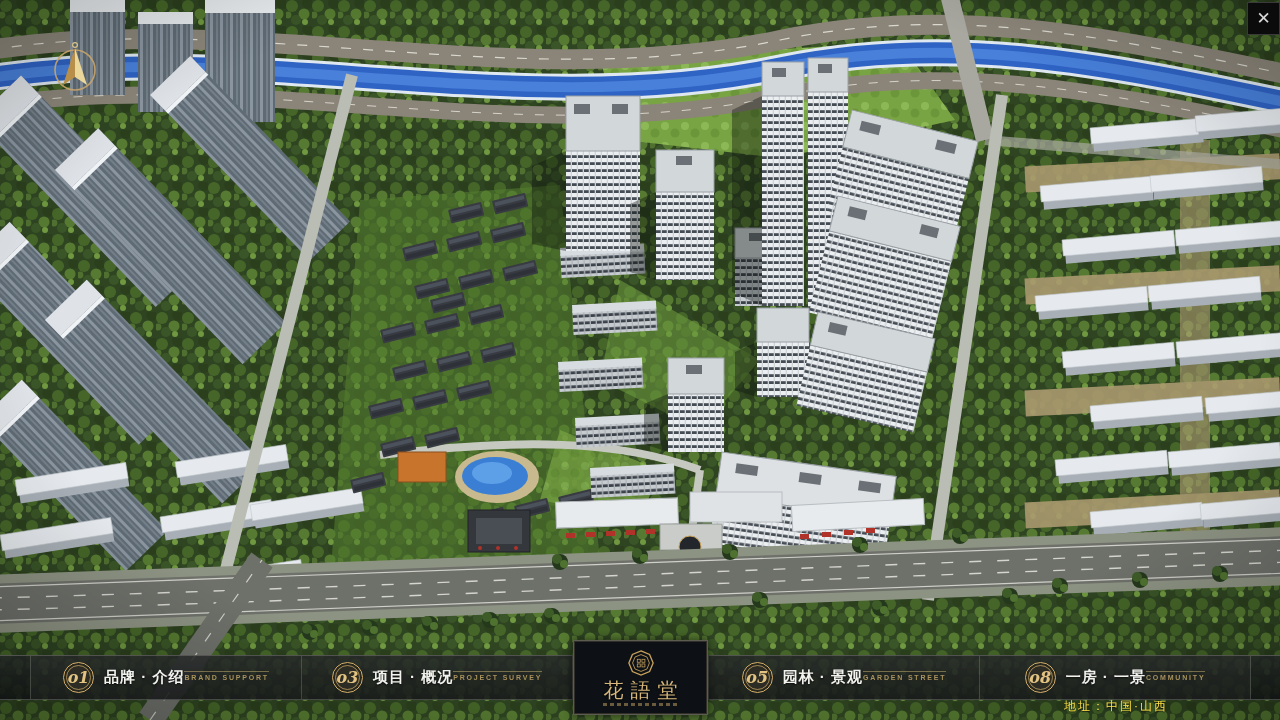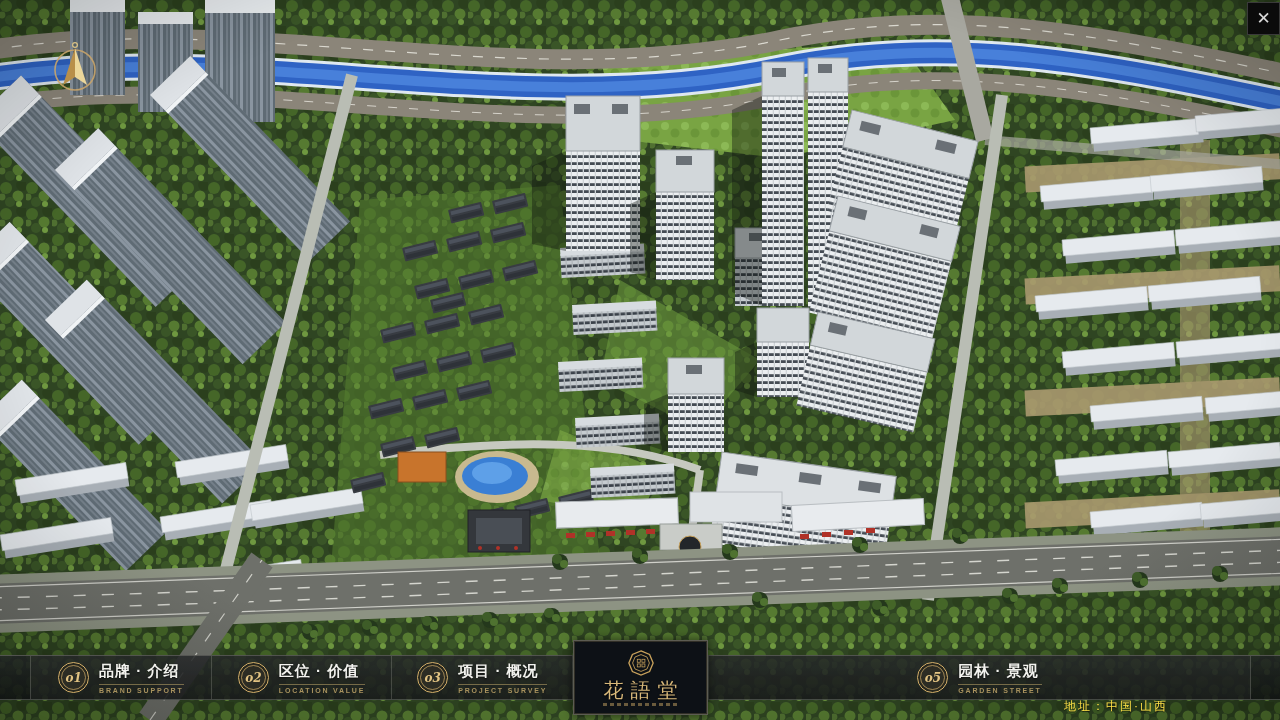--- a/index.html
+++ b/index.html
@@ -26,22 +26,22 @@
   .nav-item{flex:1;display:flex;align-items:center;justify-content:center;gap:10px;
     border-left:1px solid rgba(200,200,190,.22);cursor:pointer;
     background:rgba(70,74,70,.14);}
   .nav-item:last-child{border-right:1px solid rgba(200,200,190,.22);}
   .medallion{width:29px;height:29px;border-radius:50%;border:1px solid #d4af6a;
     background:radial-gradient(circle,#2c2c24 55%,#151509 100%);
     position:relative;display:flex;align-items:center;justify-content:center;flex:none;}
   .medallion::after{content:"";position:absolute;inset:2px;border-radius:50%;
     border:1px solid rgba(212,175,106,.7);}
   .medallion .num{font-family:"DejaVu Serif",serif;font-style:italic;font-weight:bold;
-    font-size:12px;color:#e2c382;line-height:1;}
-  .labels{display:flex;flex-direction:column;}
+    font-size:16px;color:#e2c382;line-height:1;}
+  .labels{display:flex;flex-direction:row;align-items:center;}
   .labels .cn{font-size:15px;font-weight:700;color:#f2f2ee;letter-spacing:1px;
     white-space:nowrap;text-shadow:0 1px 2px rgba(0,0,0,.65);}
   .labels .en{margin-top:3px;padding-top:2px;border-top:1px solid rgba(190,165,105,.55);
     font-size:7px;font-weight:bold;letter-spacing:1.8px;color:#a8925e;
     white-space:nowrap;align-self:stretch;text-align:center;}
 
   
   .logo-box{position:absolute;left:573px;top:640px;width:135px;height:75px;
     background:#0d1116;border:1px solid #5c5c52;box-sizing:border-box;
     box-shadow:inset 0 0 0 1px rgba(160,140,90,.25),0 0 10px rgba(0,0,0,.6);
@@ -458,46 +458,46 @@
         <span class="medallion">
             <span class="num">o1</span>
           </span>
         <span class="labels">
             <span class="cn">品牌 · 介绍</span>
             <span class="en">BRAND SUPPORT</span>
           </span>
       </div>
       <div class="nav-item">
         <span class="medallion">
-            <span class="num">o2</span>
-          </span>
-        <span class="labels">
-            <span class="cn">区位 · 价值</span>
-            <span class="en">LOCATION VALUE</span>
-          </span>
-      </div>
-      <div class="nav-item">
-        <span class="medallion">
             <span class="num">o3</span>
           </span>
         <span class="labels">
             <span class="cn">项目 · 概况</span>
             <span class="en">PROJECT SURVEY</span>
           </span>
       </div>
     </div>
 
     <div class="nav-group right">
       <div class="nav-item">
         <span class="medallion">
             <span class="num">o5</span>
           </span>
         <span class="labels">
             <span class="cn">园林 · 景观</span>
             <span class="en">GARDEN STREET</span>
+          </span>
+      </div>
+      <div class="nav-item">
+        <span class="medallion">
+            <span class="num">o8</span>
+          </span>
+        <span class="labels">
+            <span class="cn">一房 · 一景</span>
+            <span class="en">COMMUNITY</span>
           </span>
       </div>
     </div>
   </div>
 
   <div class="logo-box">
     <svg width="28" height="28" viewBox="0 0 30 30">
       <polygon points="15,2 24.2,5.8 28,15 24.2,24.2 15,28 5.8,24.2 2,15 5.8,5.8" fill="none" stroke="#caa35c" stroke-width="1.4"></polygon>
       <polygon points="15,6 21.4,8.6 24,15 21.4,21.4 15,24 8.6,21.4 6,15 8.6,8.6" fill="none" stroke="#caa35c" stroke-width="0.9"></polygon>
       <g fill="none" stroke="#caa35c" stroke-width="0.8">

